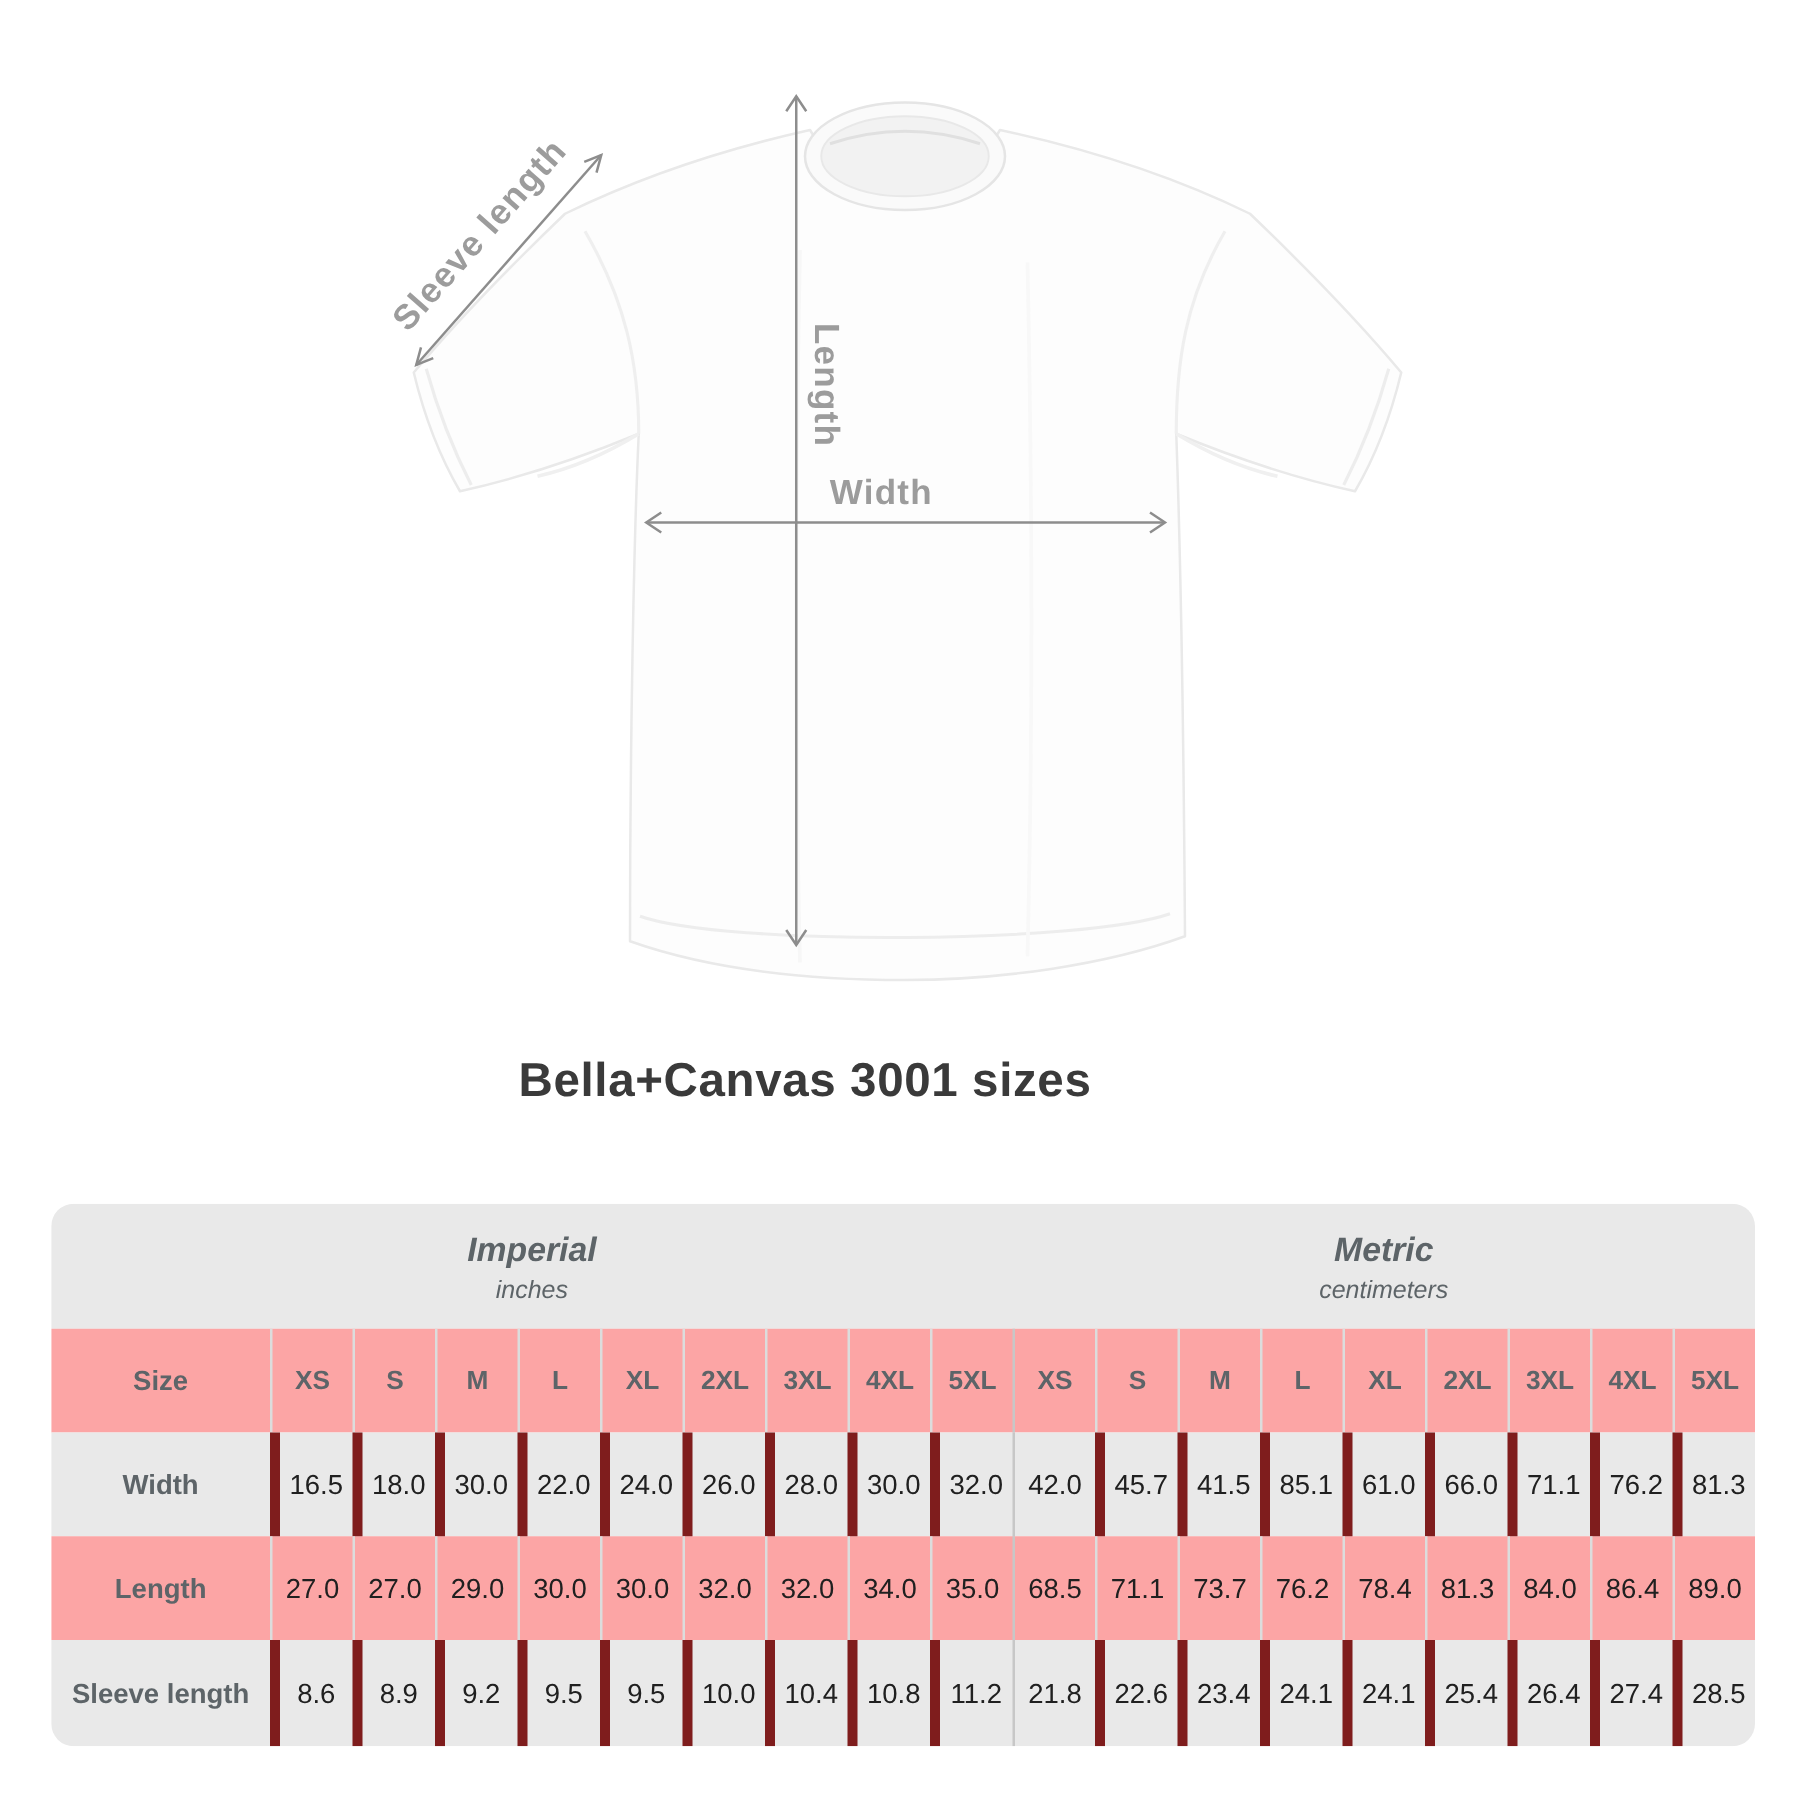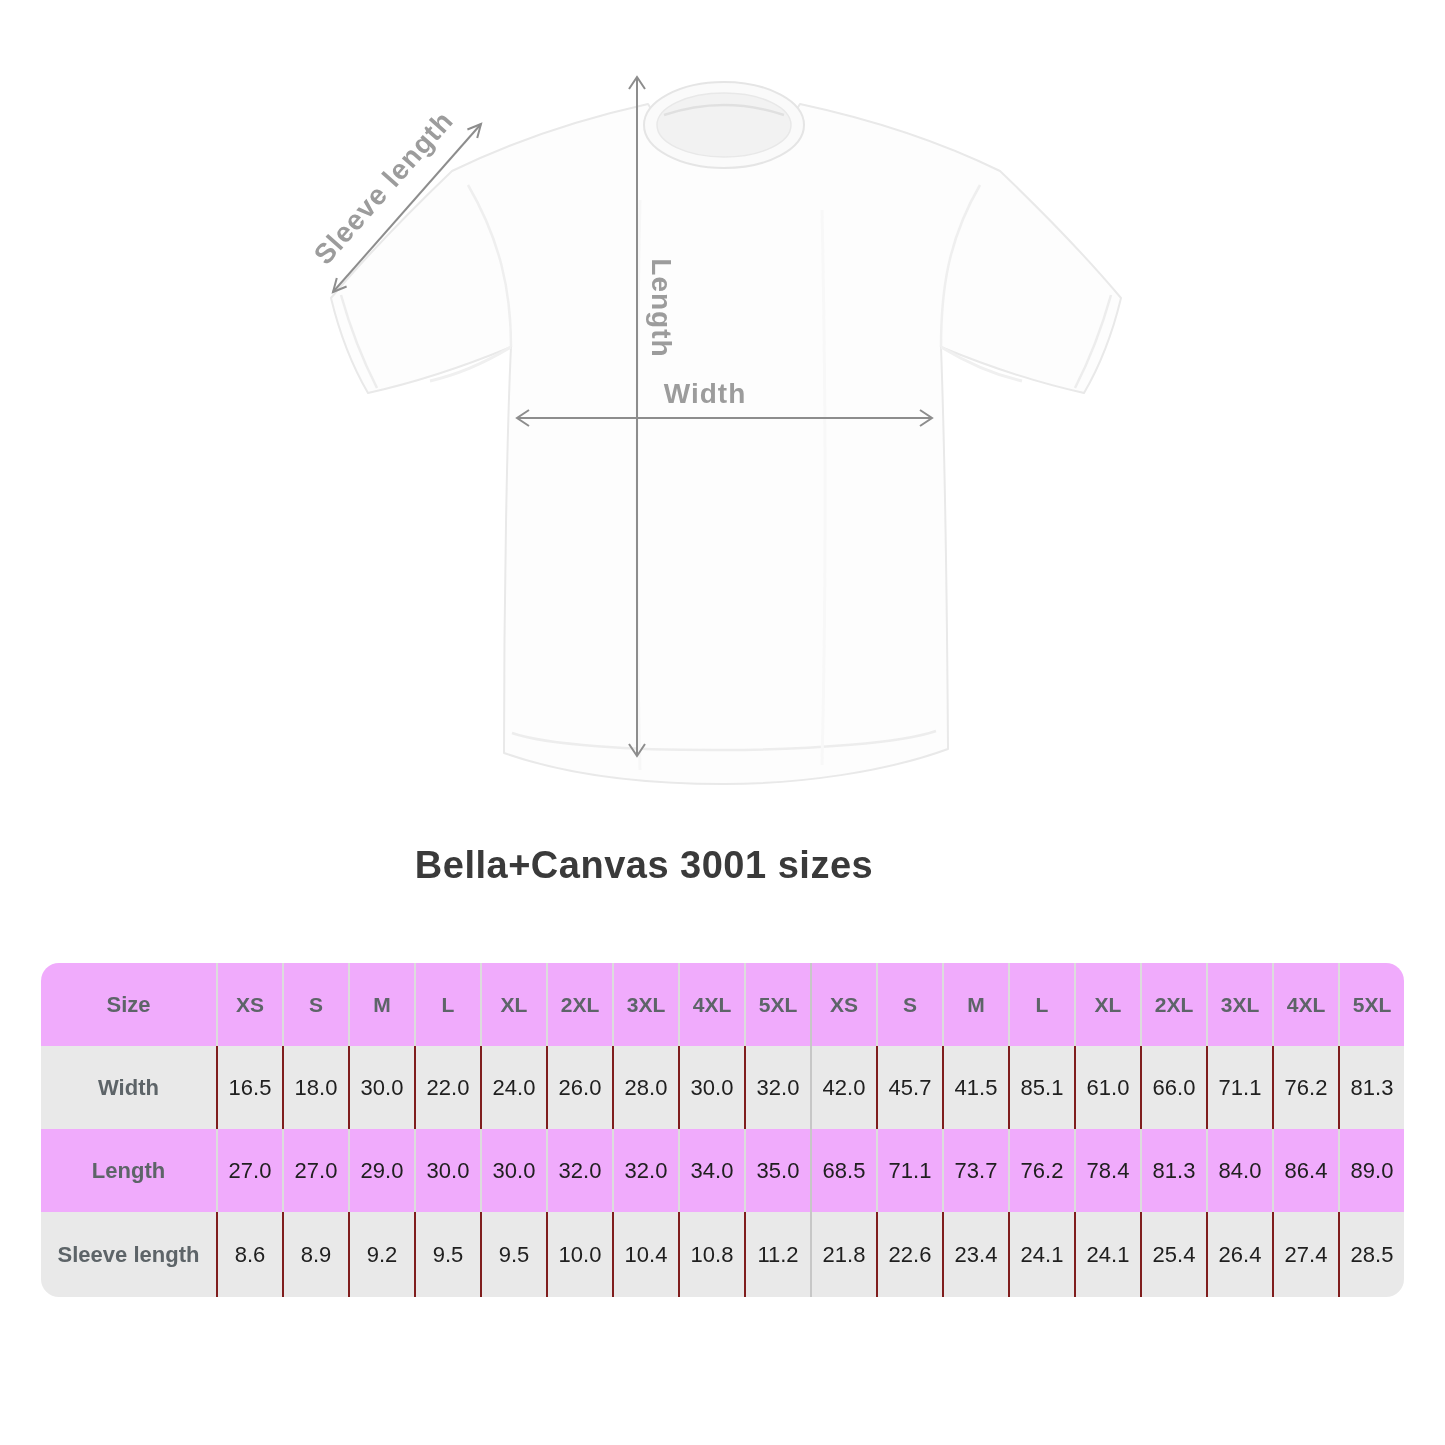--- a/index.html
+++ b/index.html
@@ -64,24 +64,24 @@
   .trow {
     display: grid;
     grid-template-columns: 175px repeat(18, 1fr);
     height: 83px;
   }
   .trow.r-sleeve { height: 85px; }
   .trow > div {
     display: flex; align-items: center; justify-content: center;
     min-width: 0;
   }
-  .r-white { background: #f0abfc; }
+  .r-white { background: #fca5a5; }
   .r-gray  { background: #e9e9e9; }
   .r-white > div + div { border-left: 2px solid #dcdcdc; }
-  .r-gray  > div + div { border-left: 2px solid #7f1d1d; }
+  .r-gray  > div + div { border-left: 8px solid #7f1d1d; }
   .trow > div.sec { border-left: 2px solid #c7c7c7; }
 
   .lcell { font-size: 22px; font-weight: bold; color: #5d6468; }
   .dcell { font-size: 22px; color: #202020; }
   .r-size .dcell { font-size: 21px; font-weight: bold; color: #5d6468; }
 </style>
 </head>
 <body>
 
 <svg class="diagram-svg" width="1445" height="830" viewBox="0 0 1445 830" xmlns="http://www.w3.org/2000/svg">
@@ -144,20 +144,30 @@
   <text class="dim-label" x="659" y="308" text-anchor="middle" dominant-baseline="middle" transform="rotate(90 659 308)">Length</text>
   <text class="dim-label" x="705" y="403" text-anchor="middle">Width</text>
 </svg>
 
 <div class="heading">
   <h1>Bella+Canvas 3001 sizes</h1>
 </div>
 
 <div class="sizetable">
 
+  <div class="band">
+    <div class="band-cell imp">
+      <div class="band-title">Imperial</div>
+      <div class="band-unit">inches</div>
+    </div>
+    <div class="band-cell met">
+      <div class="band-title">Metric</div>
+      <div class="band-unit">centimeters</div>
+    </div>
+  </div>
 
   <div class="trow r-white r-size">
     <div class="lcell">Size</div>
     <div class="dcell">XS</div>
     <div class="dcell">S</div>
     <div class="dcell">M</div>
     <div class="dcell">L</div>
     <div class="dcell">XL</div>
     <div class="dcell">2XL</div>
     <div class="dcell">3XL</div>

